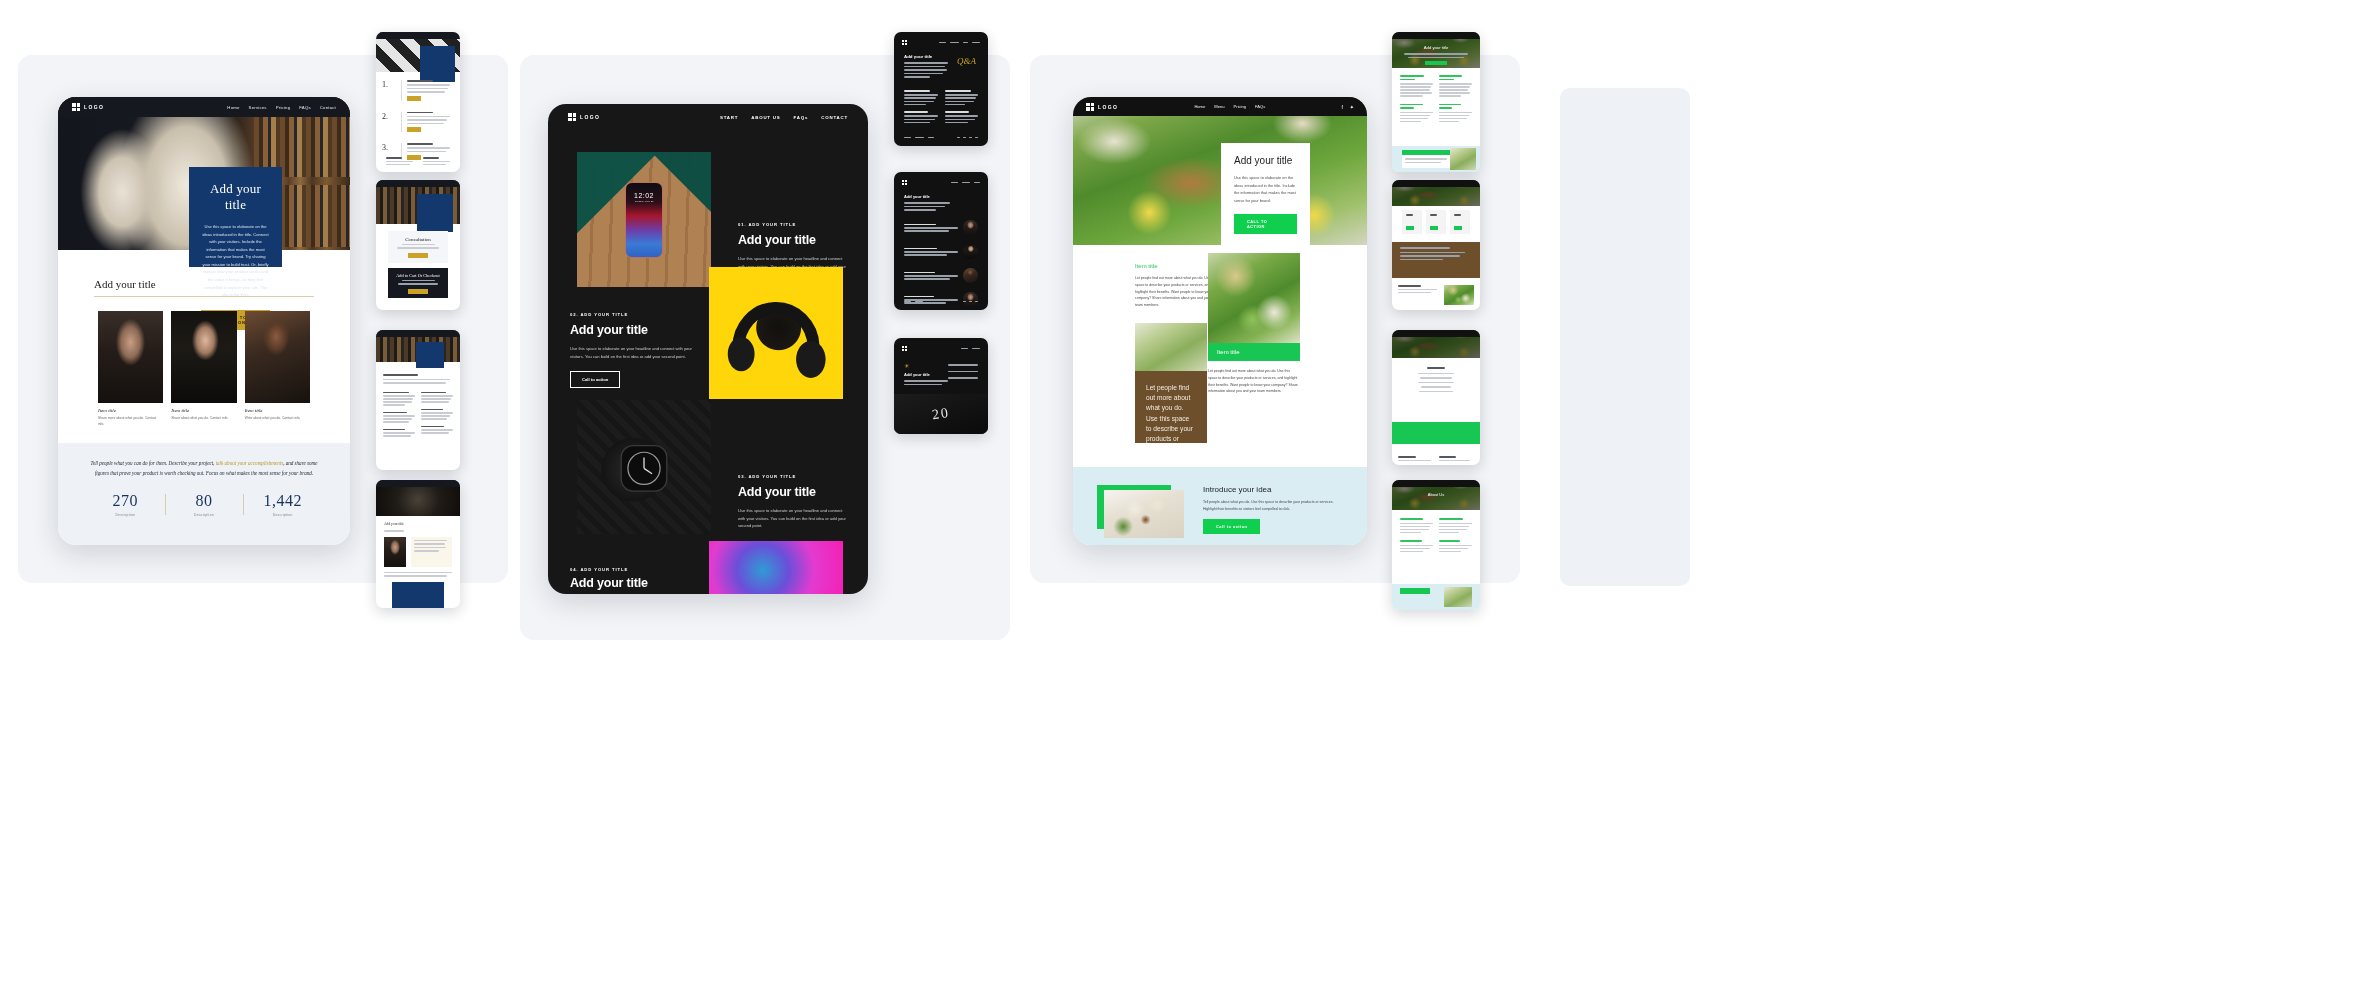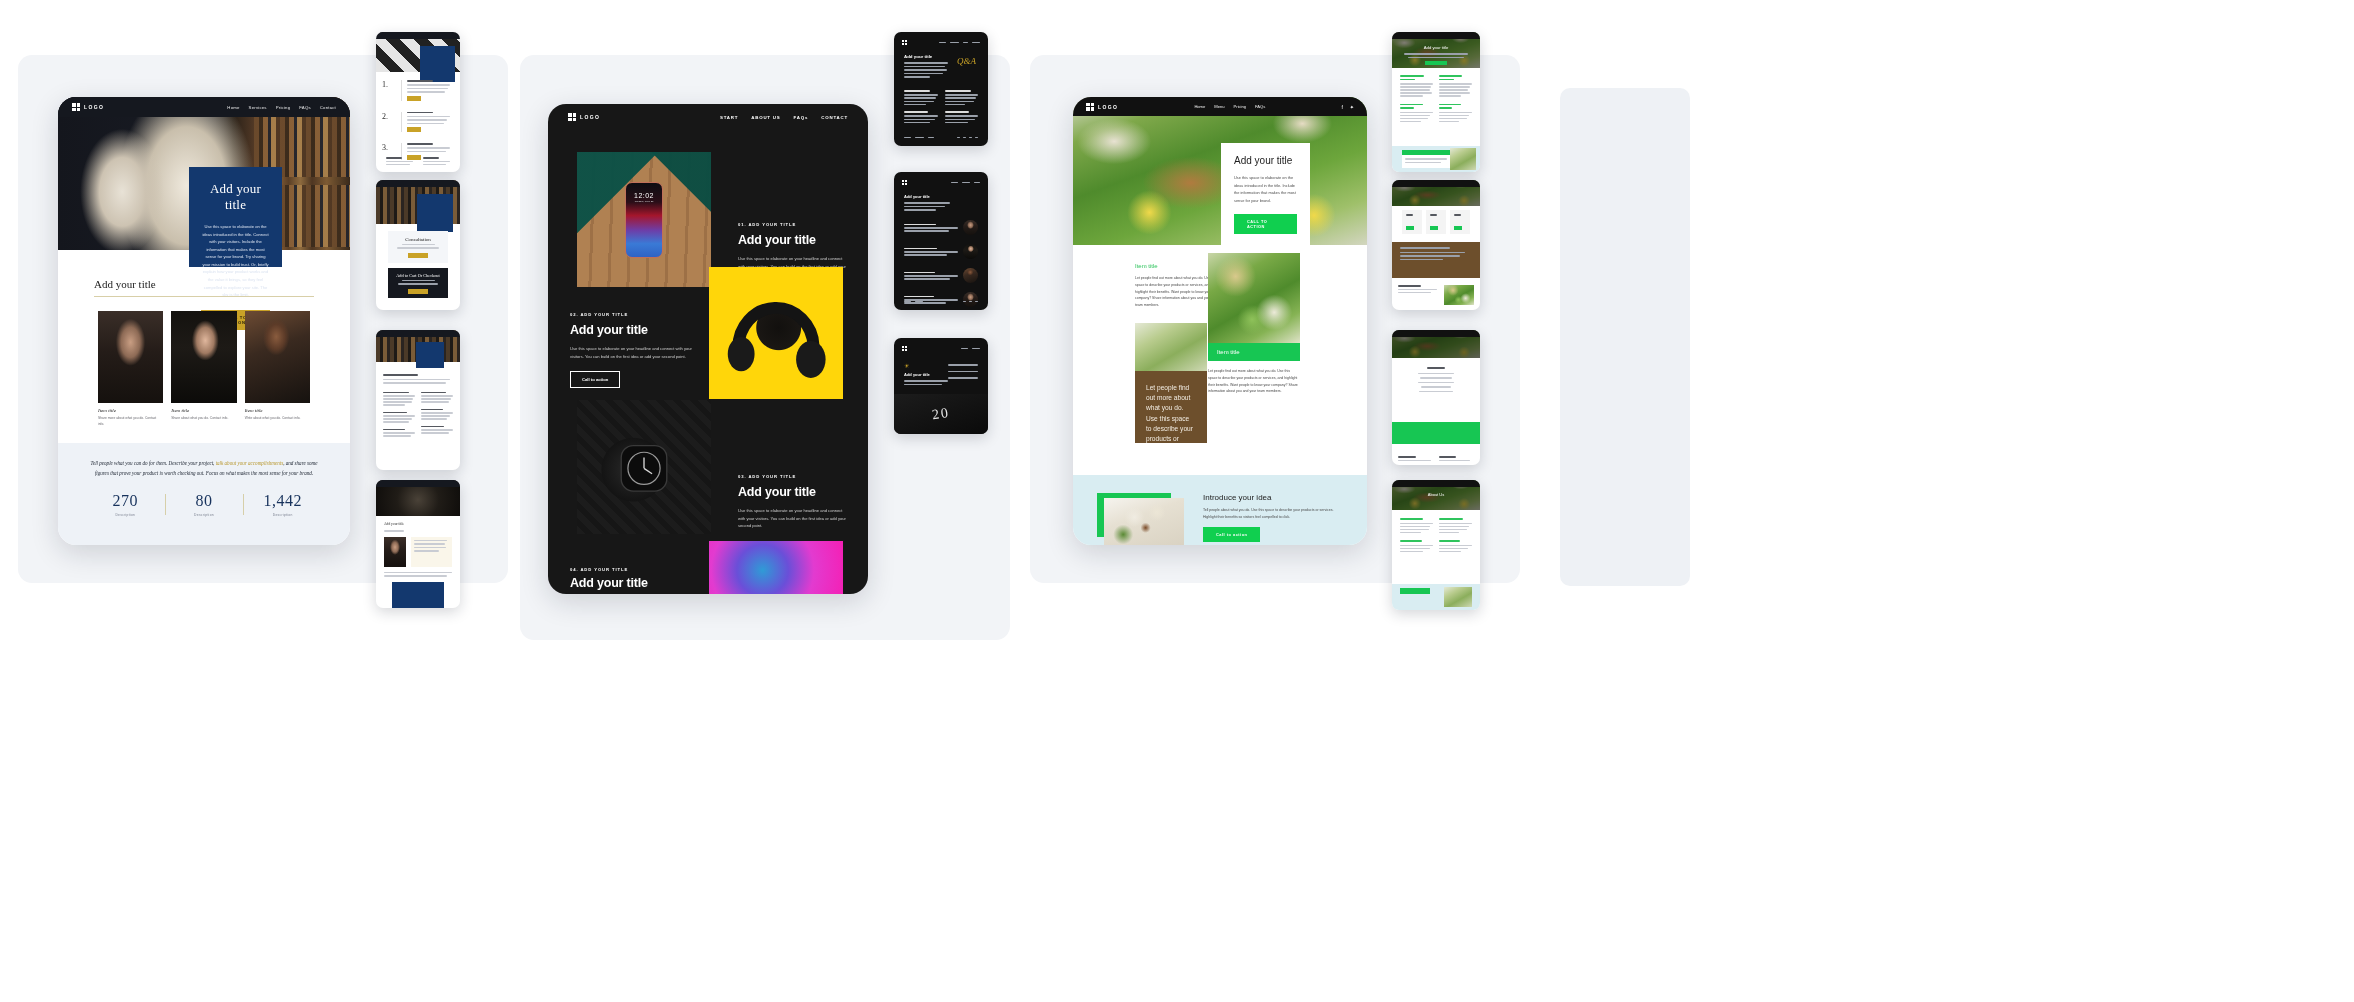--- a/index.html
+++ b/index.html
@@ -636,21 +636,21 @@
         <div class="d3-item-title">Item title</div>
         <div class="d3-body">Let people find out more about what you do. Use this space to describe your products or services, and highlight their benefits. Want people to know your company? Share information about you and your team members.</div>
       </div>
       <div class="ph ph-salad" style="left:135px; top:8px; width:92px; height:90px;"></div>
       <div class="ph ph-caesar" style="left:62px; top:78px; width:72px; height:48px;"></div>
       <div class="d3-brown" style="position:absolute; left:62px; top:126px; width:72px; height:72px; overflow:hidden;">Let people find out more about what you do. Use this space to describe your products or services, and highlight their benefits.</div>
       <div class="d3-greenbar" style="position:absolute; left:135px; top:98px; width:92px;">Item title</div>
       <div class="d3-body" style="position:absolute; left:135px; top:117px; width:92px;">Let people find out more about what you do. Use this space to describe your products or services, and highlight their benefits. Want people to know your company? Share information about you and your team members.</div>
     </div>
 
-    <div class="d3-bottom" style="height:70px;">
+    <div class="d3-bottom" style="height:78px;">
       <div style="display:flex; gap:16px; align-items:flex-start;">
         <div style="position:relative; width:90px; height:52px;">
           <div style="position:absolute; left:0; top:0; width:74px; height:44px; background:#17c653;"></div>
           <div class="ph ph-breakfast" style="left:7px; top:5px; width:80px; height:48px;"></div>
         </div>
         <div style="flex:1;">
           <div class="d3-bt-h">Introduce your  idea</div>
           <div class="d3-body" style="margin-top:5px;">Tell people about what you do. Use this space to describe your products or services. Highlight their benefits so visitors feel compelled to click.</div>
           <span class="d3-btn" style="margin-top:6px;">Call to action</span>
         </div>

